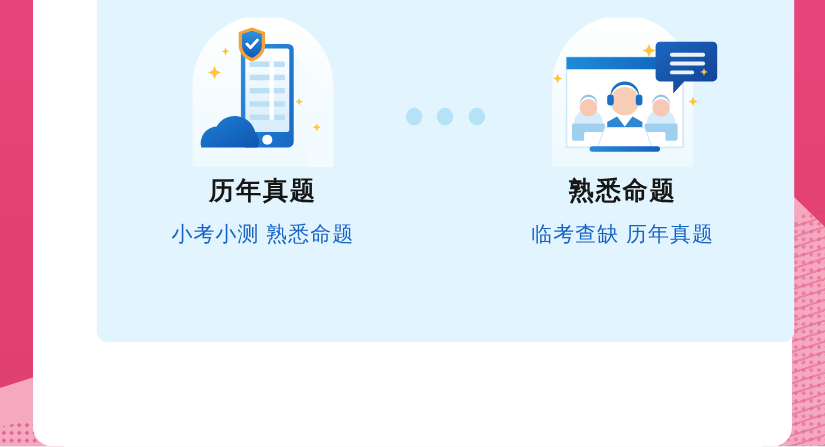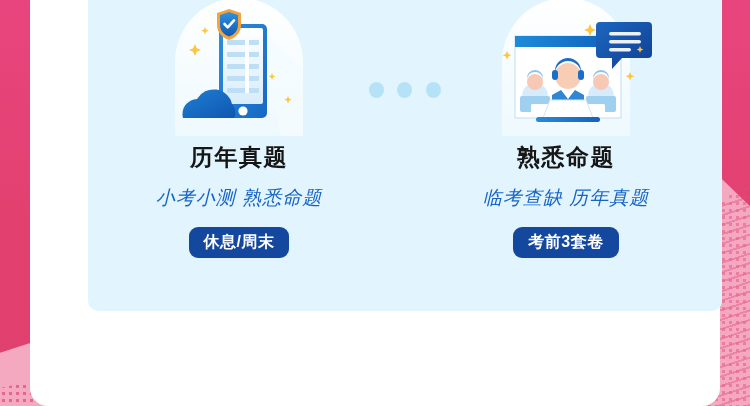--- a/index.html
+++ b/index.html
@@ -37,34 +37,34 @@
     background-size:auto, 7px 7px;}
 
   
   .sheet{position:absolute;left:30px;top:0;width:690px;height:406px;
          background:#ffffff;border-radius:0 0 18px 18px;}
 
   
   .card{position:absolute;left:58px;top:0;width:634px;height:311px;
         background:#e2f5fe;border-radius:0 0 10px 10px;}
 
-  .row{position:absolute;left:0;top:0;width:100%;height:100%;}
+  .row{position:absolute;left:0;top:16px;width:100%;height:100%;}
 
   .panel{position:absolute;top:0;width:216px;text-align:center;}
   .panel-left{left:43px;}
   .panel-right{left:370px;}
 
   
   .illus{position:relative;width:216px;height:136px;margin:0 auto;}
   .illus svg{display:block;width:100%;height:100%;}
 
   .ptitle{font-size:23px;font-weight:700;color:#161616;letter-spacing:1.5px;
           line-height:1;margin-top:10px;}
   .psub{font-size:19px;font-weight:500;color:#1763c4;letter-spacing:1px;
-        line-height:1;margin-top:19px;white-space:nowrap;font-style:italic;}
+        line-height:1;margin-top:19px;white-space:nowrap;}
 
   .badge{display:inline-block;margin-top:20px;background:#13489e;color:#ffffff;
          font-size:16px;font-weight:700;letter-spacing:.5px;
          padding:7px 15px 8px;border-radius:9px;line-height:1;}
 
   
   .dots{position:absolute;left:281px;top:82px;width:72px;height:16px;}
   .dots i{position:absolute;top:0;width:15px;height:16px;border-radius:50%;
           background:#b6e2f7;display:block;}
   .dots i:nth-child(1){left:0;}
@@ -149,21 +149,20 @@
                 <path d="M64 44 l1.8 4.2 l4.2 1.8 l-4.2 1.8 l-1.8 4.2 l-1.8-4.2 l-4.2-1.8 l4.2-1.8 Z"></path>
                 <path d="M74 27 l1.1 2.6 l2.6 1.1 l-2.6 1.1 l-1.1 2.6 l-1.1-2.6 l-2.6-1.1 l2.6-1.1 Z"></path>
                 <path d="M157 96 l1.1 2.6 l2.6 1.1 l-2.6 1.1 l-1.1 2.6 l-1.1-2.6 l-2.6-1.1 l2.6-1.1 Z"></path>
                 <path d="M141 73 l1 2.4 l2.4 1 l-2.4 1 l-1 2.4 l-1-2.4 l-2.4-1 l2.4-1 Z"></path>
               </g>
             </svg>
           </div>
 
           <div class="ptitle">历年真题</div>
           <div class="psub">小考小测 熟悉命题</div>
-          <div><span class="badge">休息/周末</span></div>
         </div>
 
         <div class="dots">
           <i></i>
           <i></i>
           <i></i>
         </div>
 
         <div class="panel panel-right">
 
@@ -234,19 +233,18 @@
                 <path d="M132 24 l1.8 4.2 l4.2 1.8 l-4.2 1.8 l-1.8 4.2 l-1.8-4.2 l-4.2-1.8 l4.2-1.8 Z"></path>
                 <path d="M49 51 l1.3 3 l3 1.3 l-3 1.3 l-1.3 3 l-1.3-3 l-3-1.3 l3-1.3 Z"></path>
                 <path d="M172 72 l1.3 3 l3 1.3 l-3 1.3 l-1.3 3 l-1.3-3 l-3-1.3 l3-1.3 Z"></path>
                 <path d="M182 46 l1 2.4 l2.4 1 l-2.4 1 l-1 2.4 l-1-2.4 l-2.4-1 l2.4-1 Z"></path>
               </g>
             </svg>
           </div>
 
           <div class="ptitle">熟悉命题</div>
           <div class="psub">临考查缺 历年真题</div>
-          <div><span class="badge">考前3套卷</span></div>
         </div>
 
       </div>
     </div>
   </div>
 </div>
 
 </body></html>

